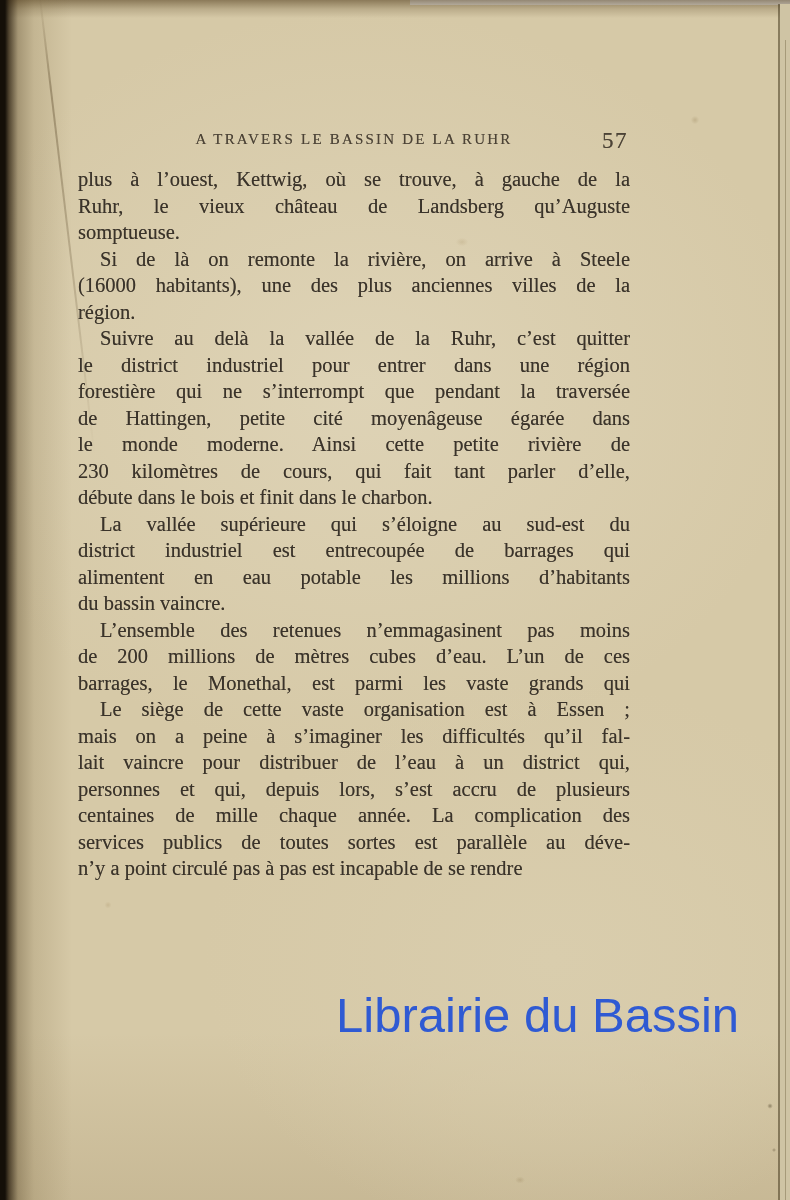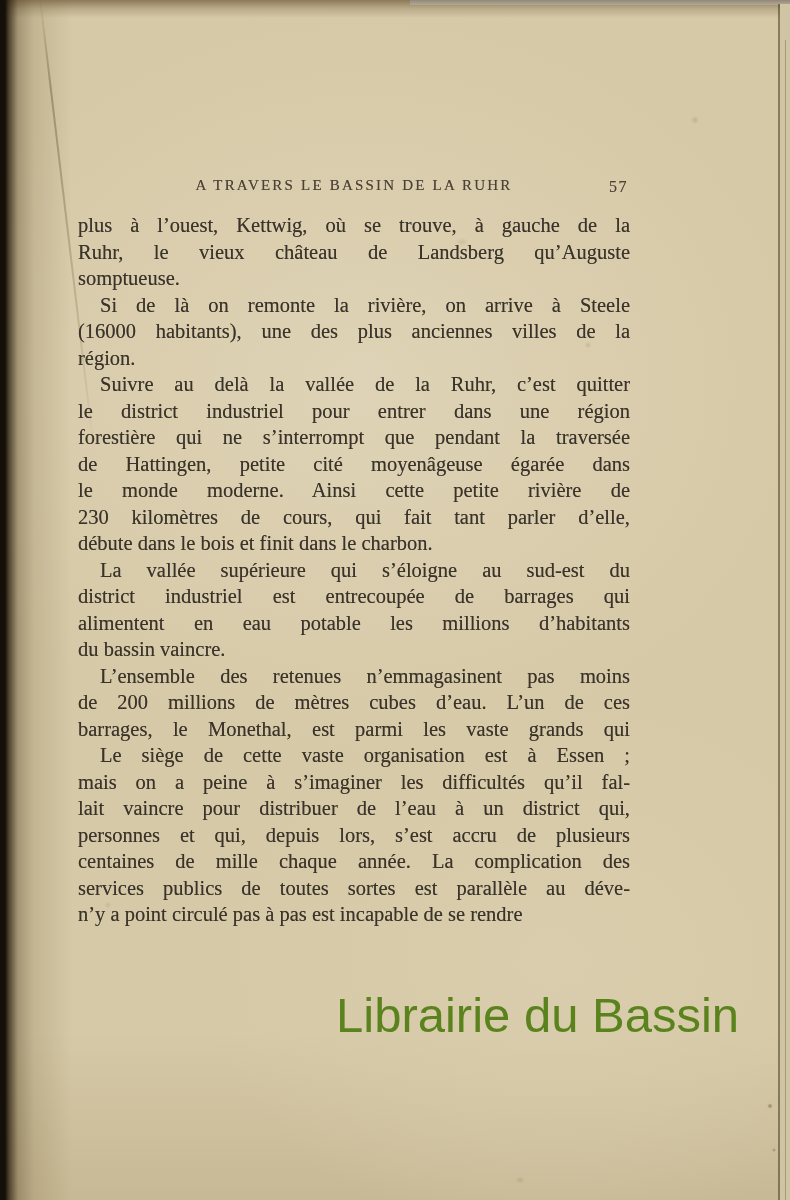--- a/index.html
+++ b/index.html
@@ -52,23 +52,23 @@
       radial-gradient(4px 4px at 770px 1106px, rgba(60,48,24,.45), rgba(60,48,24,0) 70%),
       radial-gradient(3px 3px at 774px 1150px, rgba(60,48,24,.35), rgba(60,48,24,0) 70%);
   }
   .text-block{
     position:absolute;left:78px;top:128px;width:552px;
     color:#3a332a;font-size:20.5px;line-height:26.5px;
     text-shadow:0 0 .5px rgba(58,51,42,.55);
   }
   .running-header{position:relative;height:22px;margin-bottom:16px;color:#4c4336}
   .running-header .title{
-    display:block;text-align:center;font-size:15px;letter-spacing:2.2px;line-height:22px;margin-top:46px;
+    display:block;text-align:center;font-size:15px;letter-spacing:2.2px;line-height:22px;
   }
-  .running-header .pagenum{position:absolute;right:2px;top:0;font-size:16px;letter-spacing:1.5px}
+  .running-header .pagenum{position:absolute;right:2px;top:0;font-size:23px;letter-spacing:1.5px}
   .para{margin:0}
   .para + .para{margin-top:0}
   .para.indent .line:first-child{text-indent:22px}
   .line{text-align:justify;text-align-last:justify}
   .line.last{text-align-last:left}
   .it{}
   .watermark{
     position:absolute;left:336px;top:991px;
     font-family:"Liberation Sans",sans-serif;font-size:49px;line-height:1;
     white-space:nowrap;opacity:.9;font-weight:400;
@@ -128,14 +128,14 @@
           <div class="line"><span>mais on a peine à s’imaginer les difficultés qu’il fal-</span></div>
           <div class="line"><span>lait vaincre pour distribuer de l’eau à un district qui,</span></div>
           <div class="line"><span>personnes et qui, depuis lors, s’est accru de plusieurs</span></div>
           <div class="line"><span>centaines de mille chaque année. La complication des</span></div>
           <div class="line"><span>services publics de toutes sortes est parallèle au déve-</span></div>
           <div class="line last"><span>n’y a point circulé pas à pas est incapable de se rendre</span></div>
         </div>
       </div>
   </div>
 
-  <div class="watermark" style="color: #4d7c0f;">Librairie du Bassin</div>
+  <div class="watermark" style="color: #1d4ed8;">Librairie du Bassin</div>
 </div>
 
 </body></html>

